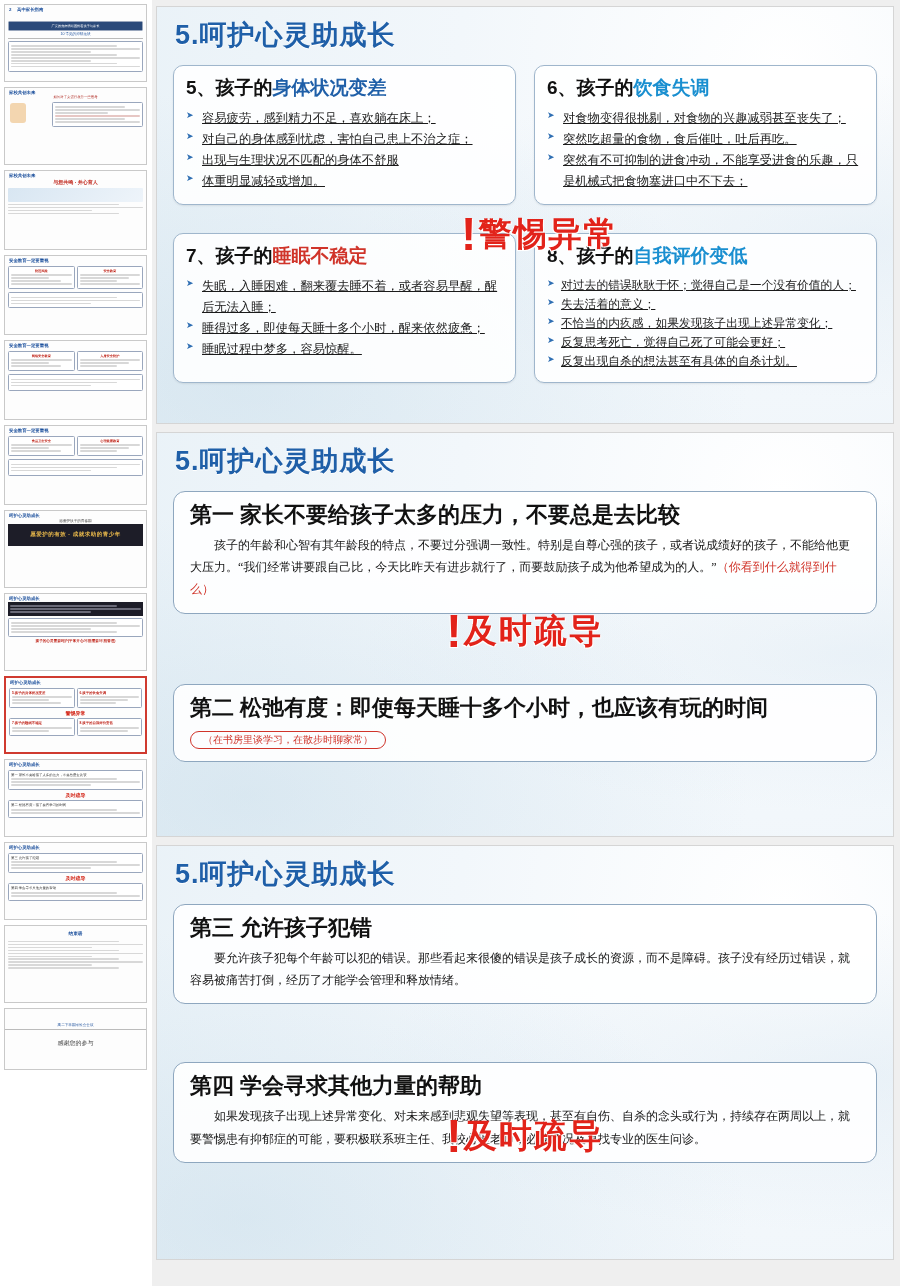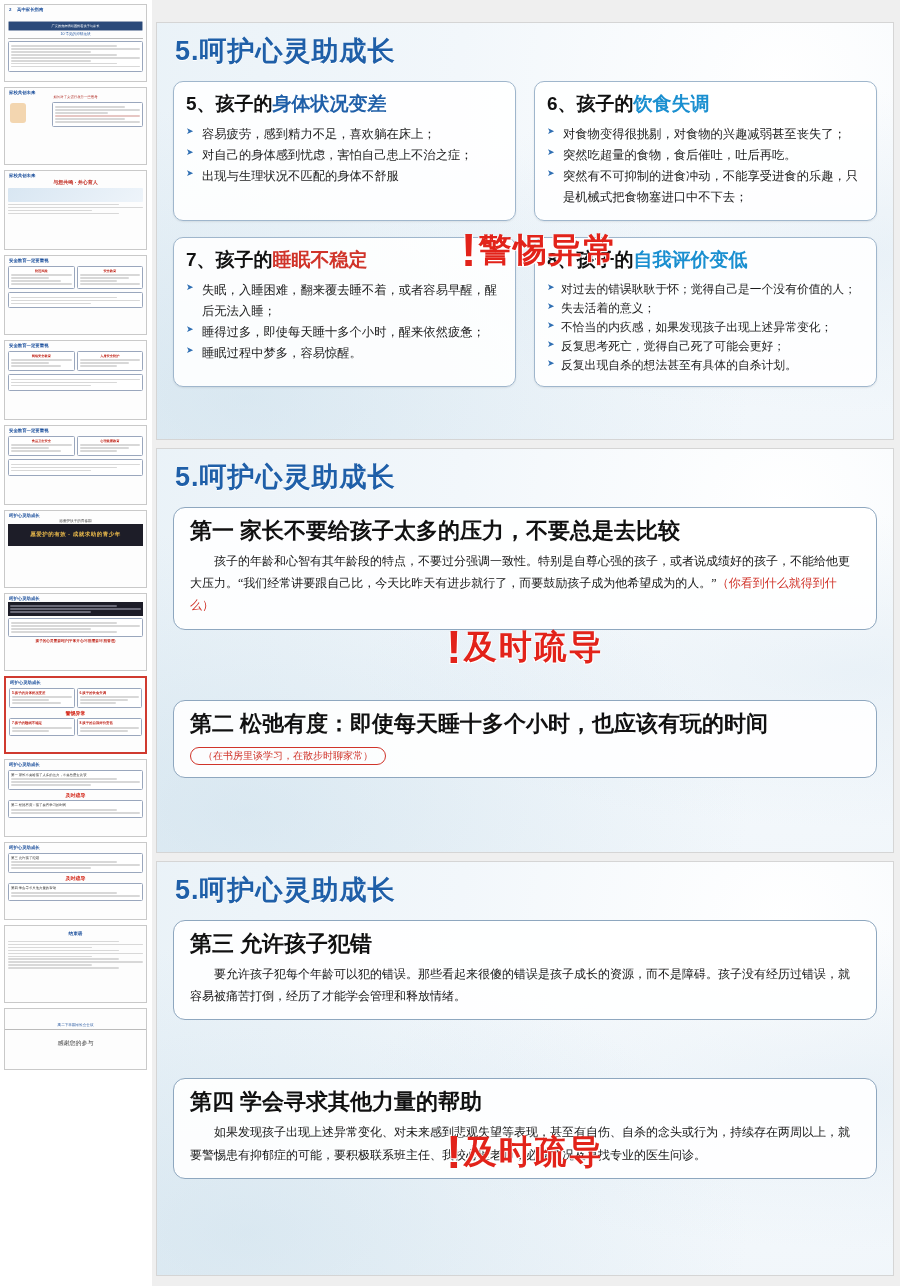--- a/index.html
+++ b/index.html
@@ -87,21 +87,21 @@
   }
   .t-mini-head{
     font-size:3.6px;color:#1b4f9c;text-align:center;border-bottom:0.5px solid #bbb;
     padding-bottom:1px;margin-bottom:1.5px;
   }
   .t-bang{color:#d42a1c;font-weight:bold;font-size:5px;text-align:center;}
 
   
   .slides{
     flex:1;
-    padding:22px 6px 6px 4px;
+    padding:6px 6px 6px 4px;
     box-sizing:border-box;
     display:flex;
     flex-direction:column;
     gap:8px;
     background:#efefef;
   }
   .slide{
     position:relative;
     background:
       radial-gradient(circle at 85% 15%, #ffffff 0%, #f2f7fb 45%, #e8f1f7 100%);
@@ -128,21 +128,21 @@
     font-weight:bold;
     color:#1f5fa8;
     letter-spacing:1px;
     margin:0 0 12px 2px;
     text-shadow:0 1px 0 #fff;
   }
   .grid2{
     position:relative;
     display:grid;
     grid-template-columns:1fr 1fr;
-    gap:16px 18px;
+    gap:28px 18px;
   }
   .card{
     background:rgba(255,255,255,.88);
     border:1px solid #9fb6cc;
     border-radius:10px;
     padding:9px 12px 11px;
     box-shadow:0 1px 2px rgba(0,0,0,.08);
     box-sizing:border-box;
   }
   .card-head{
@@ -156,20 +156,21 @@
   .hl-cyan{color:#1a8fd0;}
   .hl-red{color:#d0342a;}
   .bullets{list-style:none;margin:0;padding:0;}
   .bullets li{
     position:relative;
     padding-left:16px;
     font-size:12.3px;
     line-height:1.72;
     color:#1b1b1b;
     font-family:"Liberation Serif","DejaVu Serif",serif;
+    text-decoration:underline;
   }
   .bullets li::before{
     content:"\27A4";
     position:absolute;left:0;top:0;
     font-size:9px;color:#2f6fb3;
   }
   .bullets.plain li{padding-left:14px;font-size:11.8px;line-height:1.62;}
 
   .warn{
     position:absolute;
@@ -487,20 +488,21 @@
       <div class="grid2">
 
         <div class="card">
           <div class="card-head">
             <span>5、孩子的</span><span class="hl-blue">身体状况变差</span>
           </div>
           <ul class="bullets">
             <li>容易疲劳，感到精力不足，喜欢躺在床上；</li>
             <li>对自己的身体感到忧虑，害怕自己患上不治之症；</li>
             <li>出现与生理状况不匹配的身体不舒服</li>
+            <li>体重明显减轻或增加。</li>
           </ul>
         </div>
 
         <div class="card">
           <div class="card-head">
             <span>6、孩子的</span><span class="hl-cyan">饮食失调</span>
           </div>
           <ul class="bullets">
             <li>对食物变得很挑剔，对食物的兴趣减弱甚至丧失了；</li>
             <li>突然吃超量的食物，食后催吐，吐后再吃。</li>

